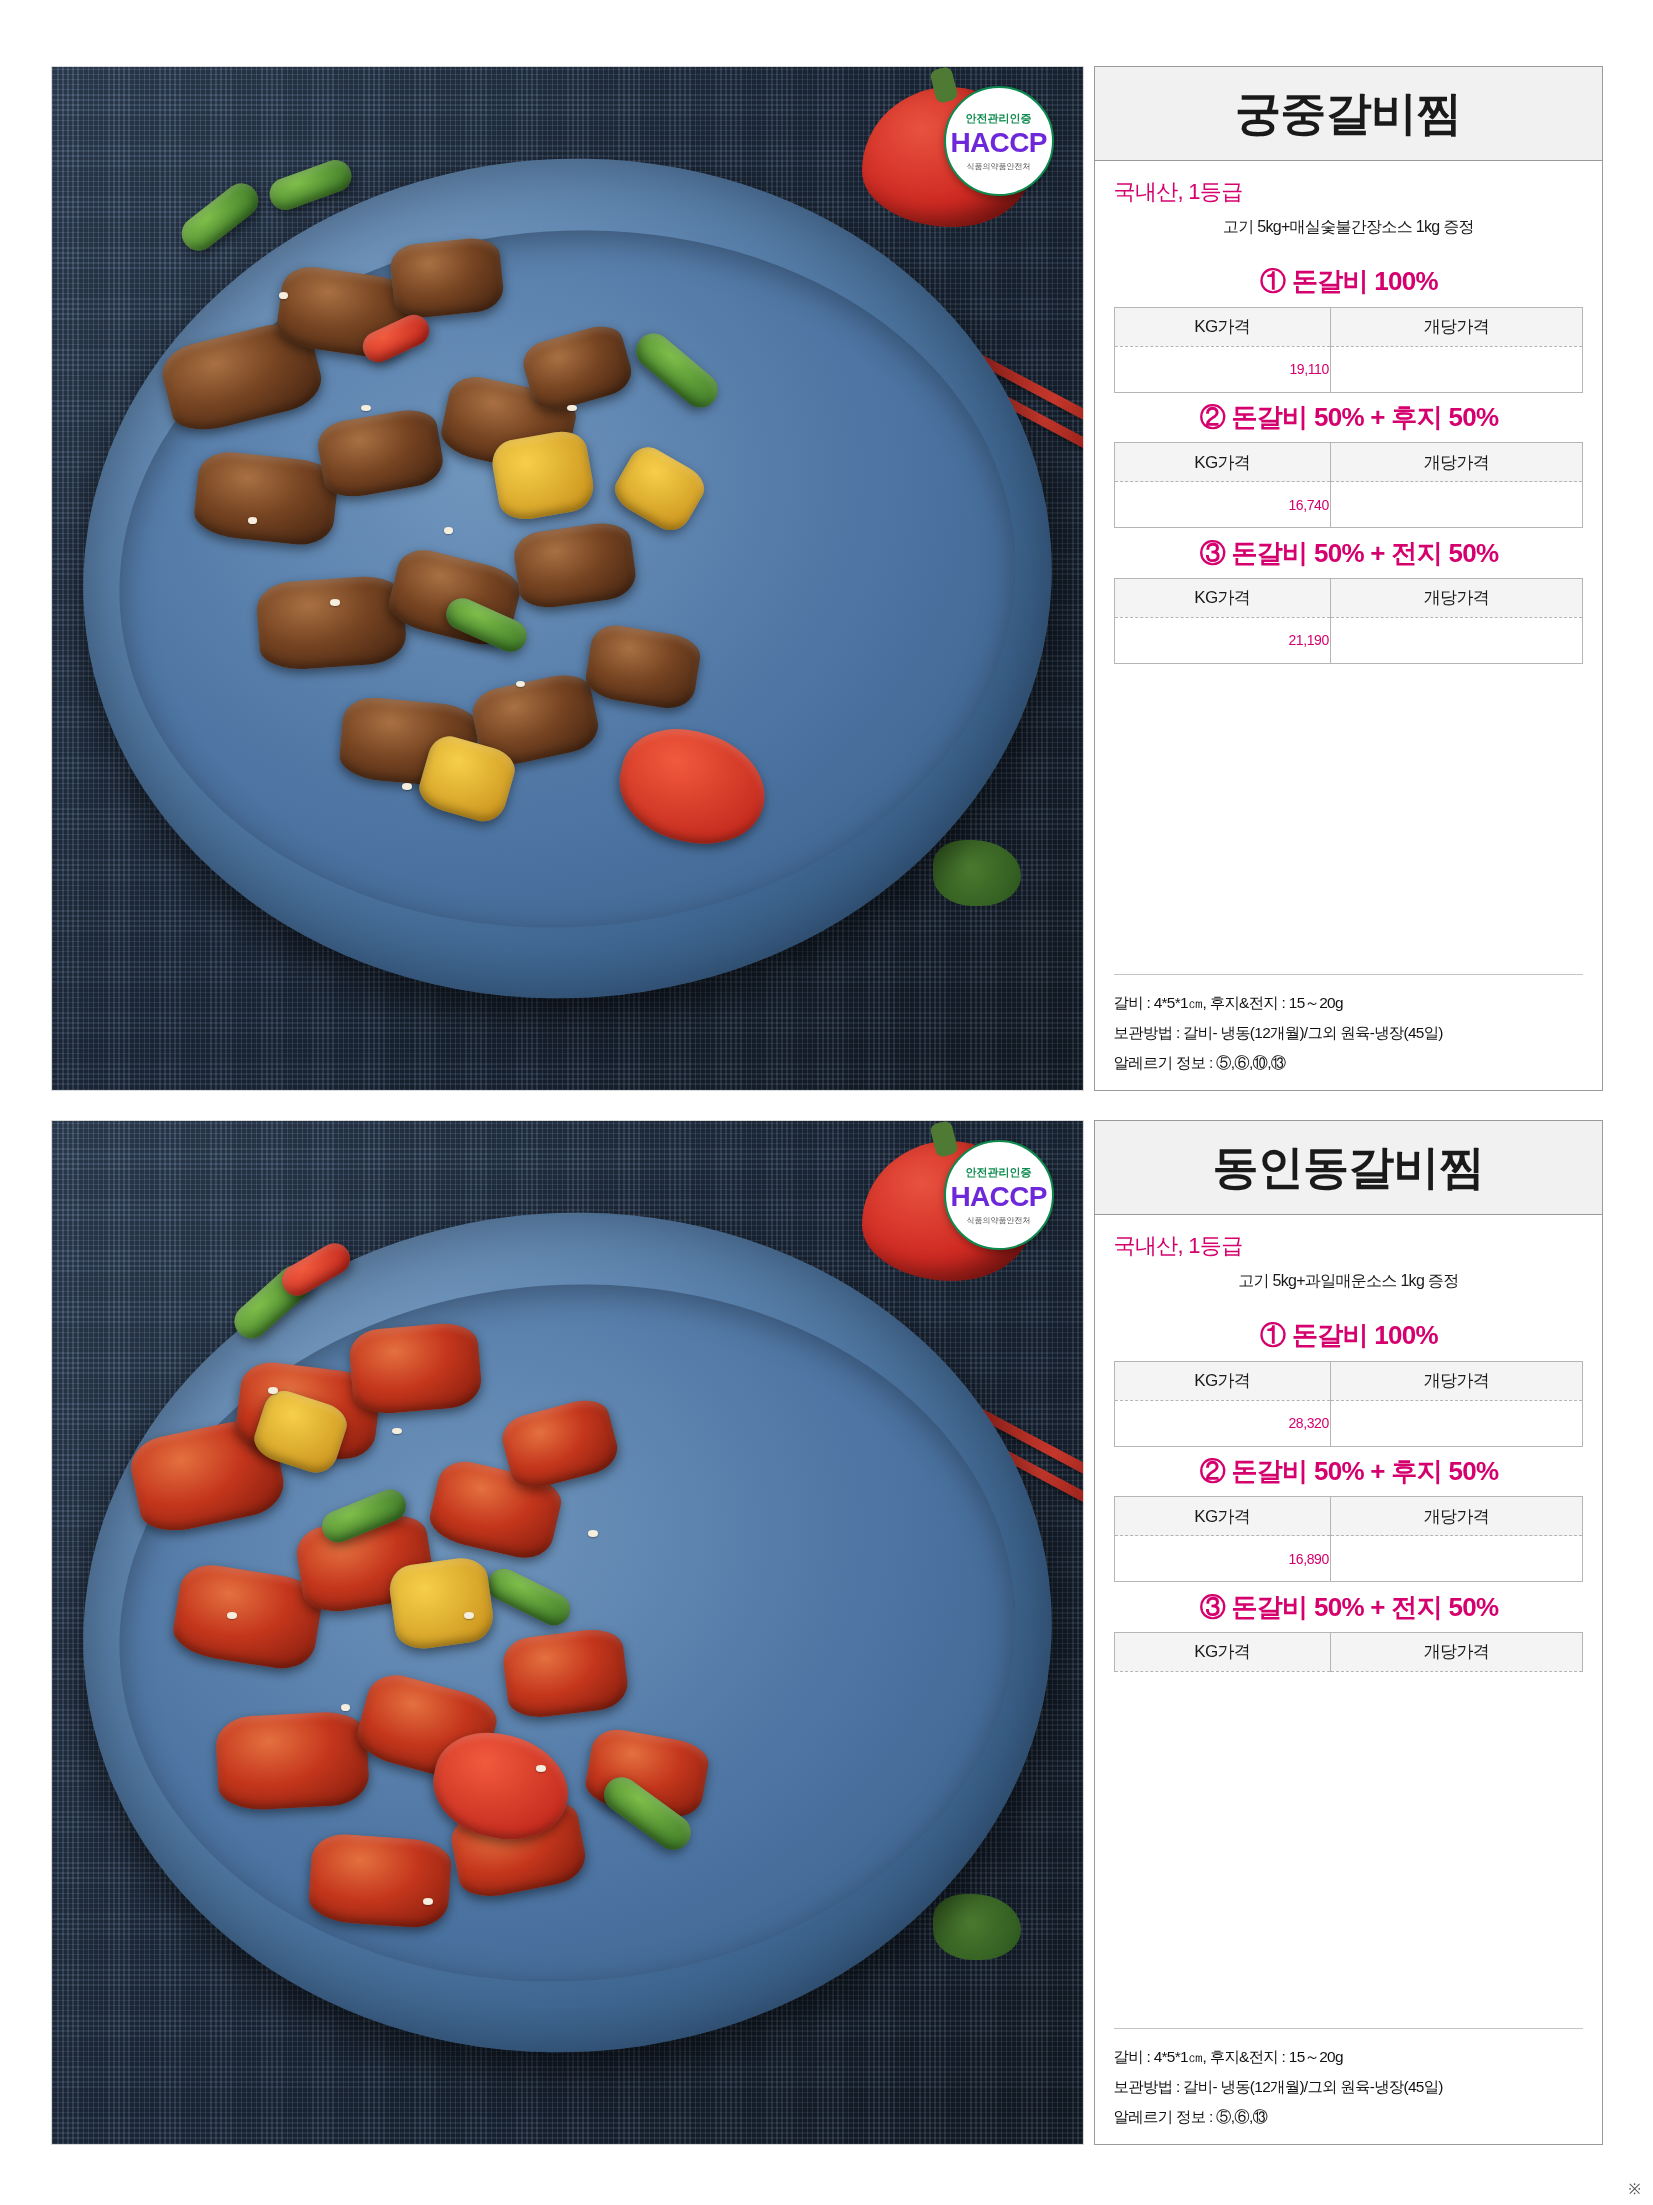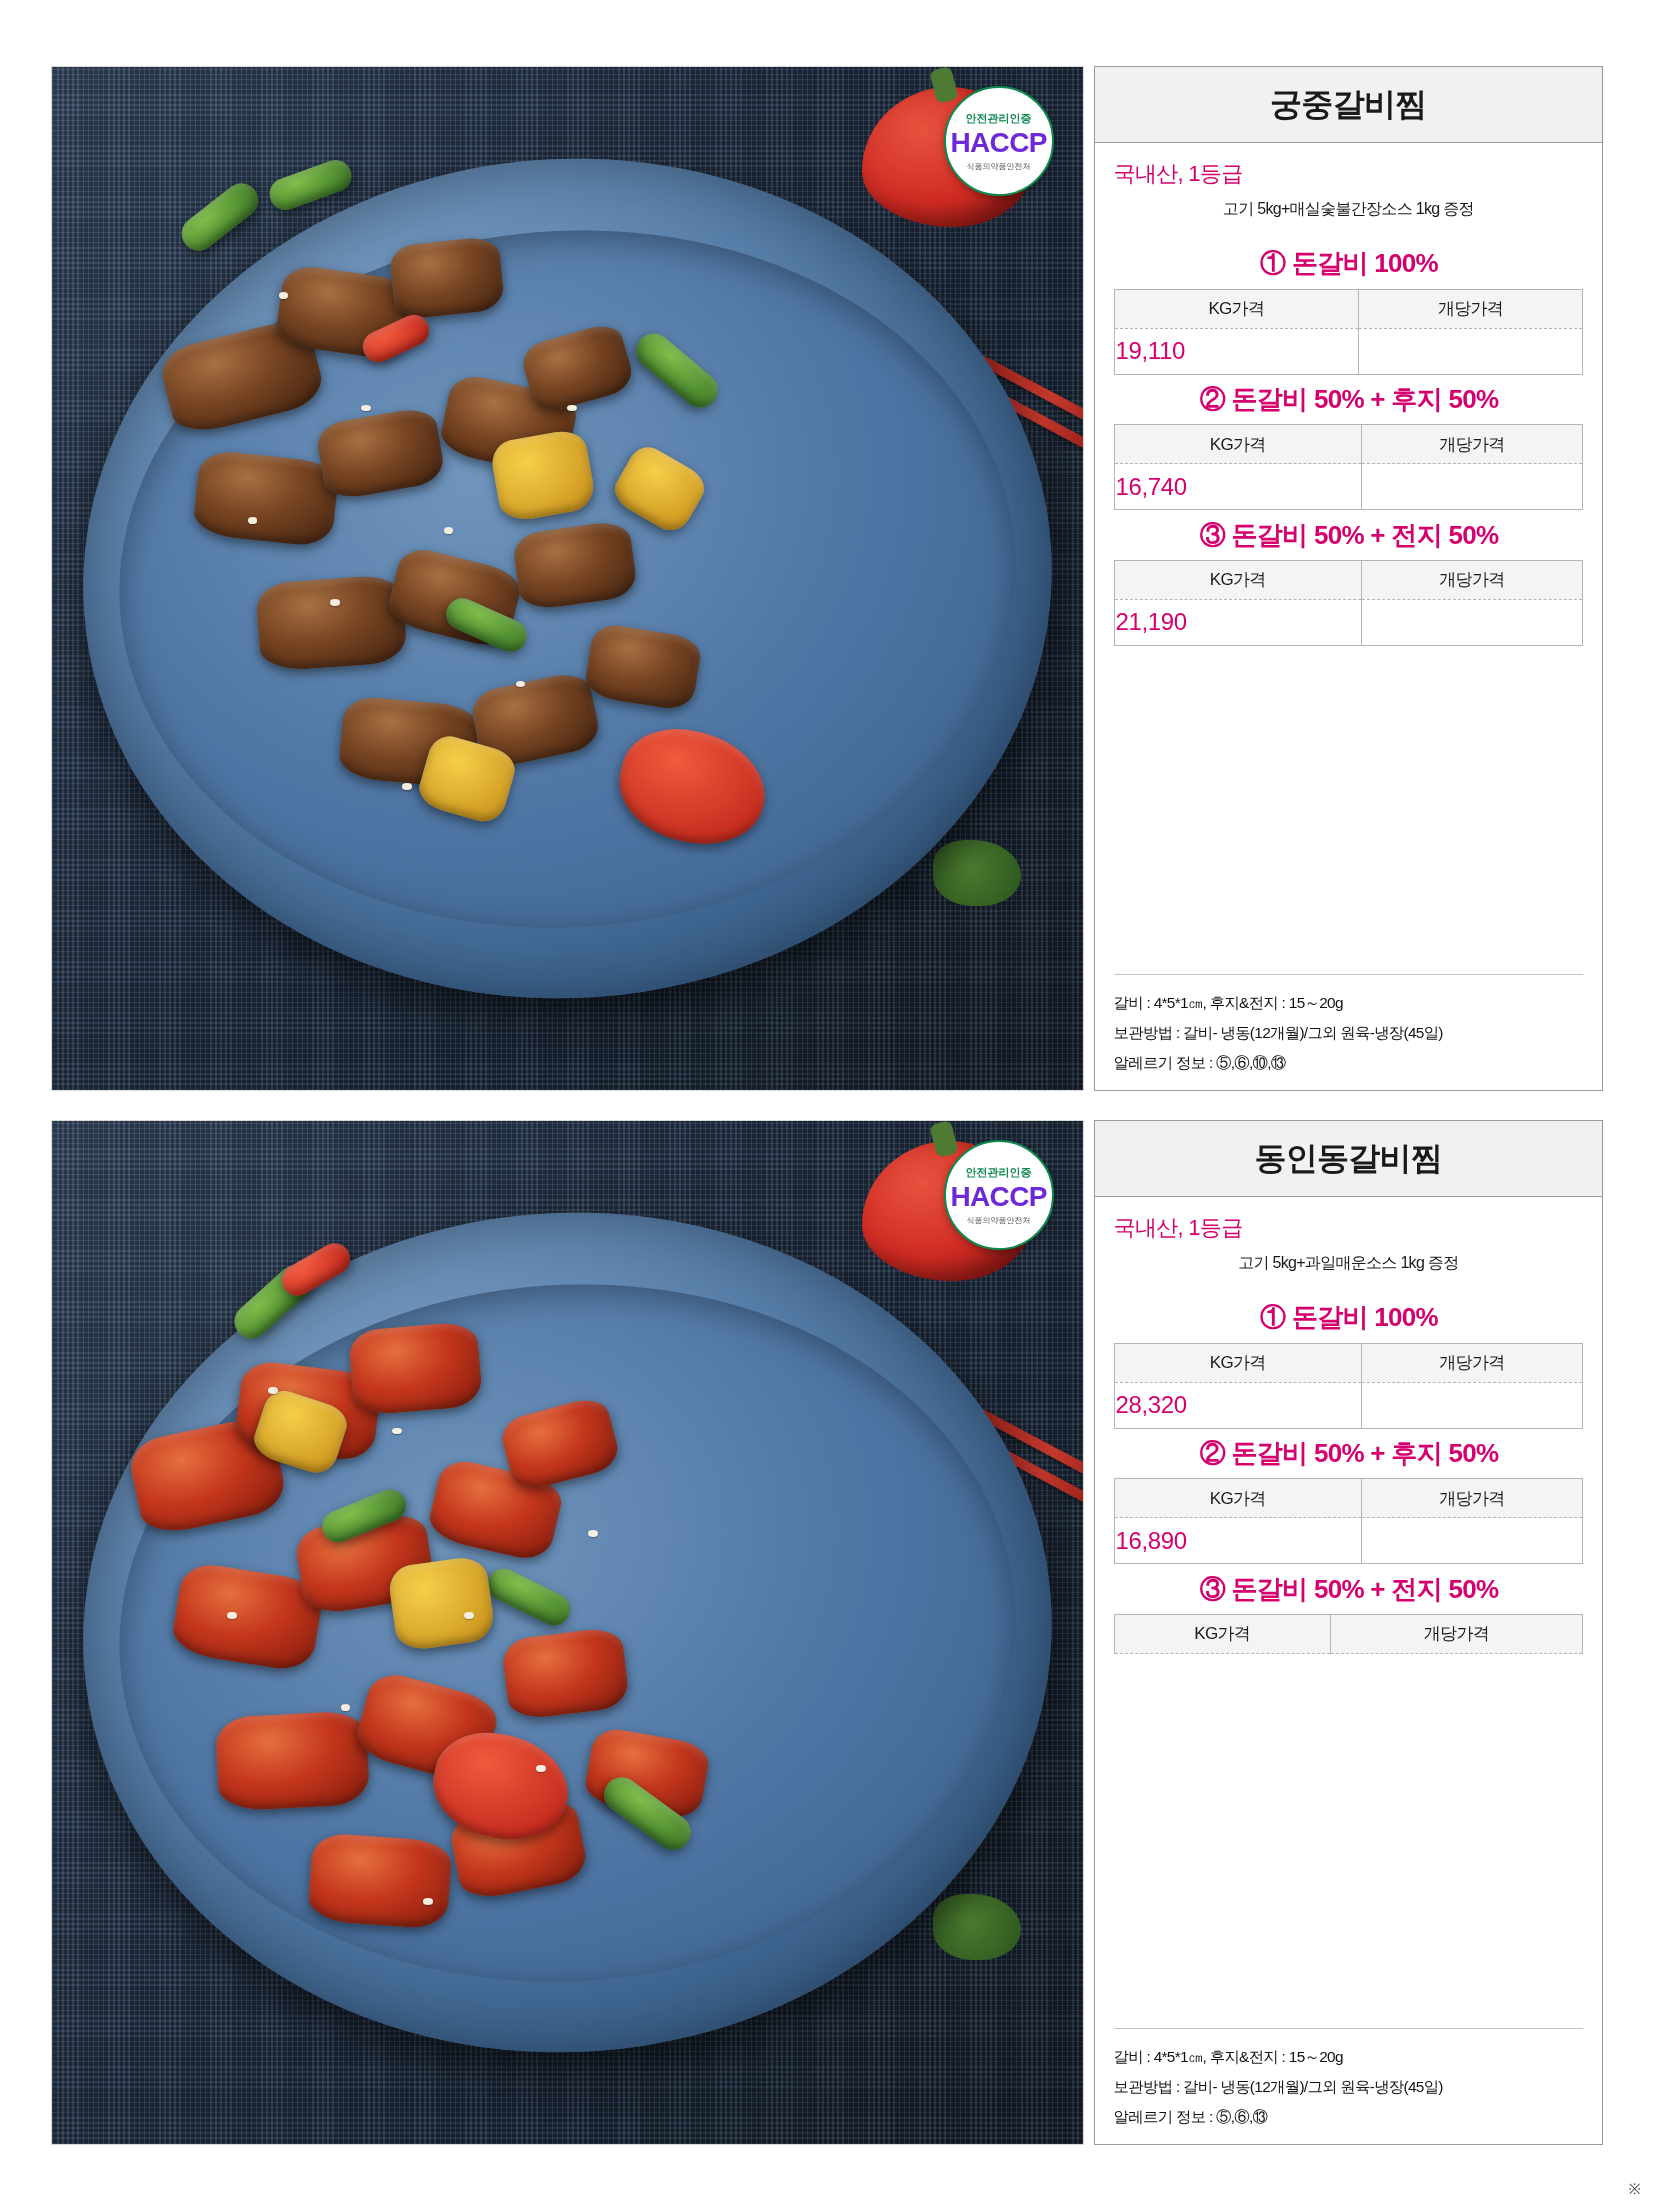--- a/index.html
+++ b/index.html
@@ -160,21 +160,21 @@
     width: 515px;
     border: 1.5px solid #9a9a9a;
     background: #ffffff;
     display: flex;
     flex-direction: column;
   }
   .card-title {
     border-bottom: 1.5px solid #9a9a9a;
     background: #f1f1f1;
     text-align: center;
-    font-size: 32px;
+    font-size: 46px;
     font-weight: bold;
     padding: 16px 0 14.7px 0;
     letter-spacing: -0.7px;
   }
   .card-body { padding: 16px 19px 11.8px 19px; flex: 1; display: flex; flex-direction: column; }
   .grade {
     color: #d5006d;
     font-size: 22px;
     font-weight: normal;
     margin-bottom: 10.3px;
@@ -205,23 +205,23 @@
     background: #f4f4f4;
     font-size: 17px;
     font-weight: normal;
     padding: 7.4px 0;
     letter-spacing: -0.7px;
   }
   table.price td {
     border: 0.7px solid #b5b5b5;
     border-top: none;
     height: 46px;
-    text-align: left;
+    text-align: right;
     color: #d5006d;
-    font-size: 24px;
+    font-size: 14px;
     letter-spacing: -0.4px;
   }
   table.price td.empty { color: #d5006d; }
   .card-footer {
     margin-top: auto;
     border-top: 0.7px solid #c4c4c4;
     padding-top: 13.2px;
     font-size: 15.4px;
     line-height: 1.95;
     letter-spacing: -0.7px;

